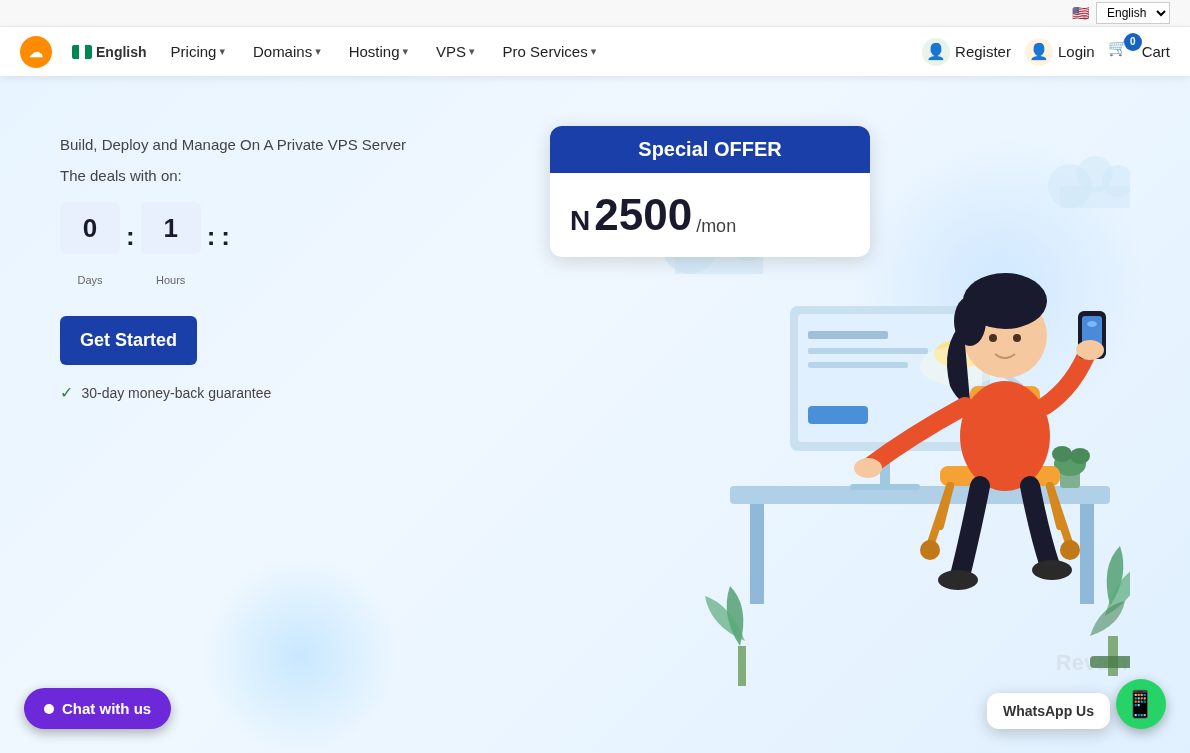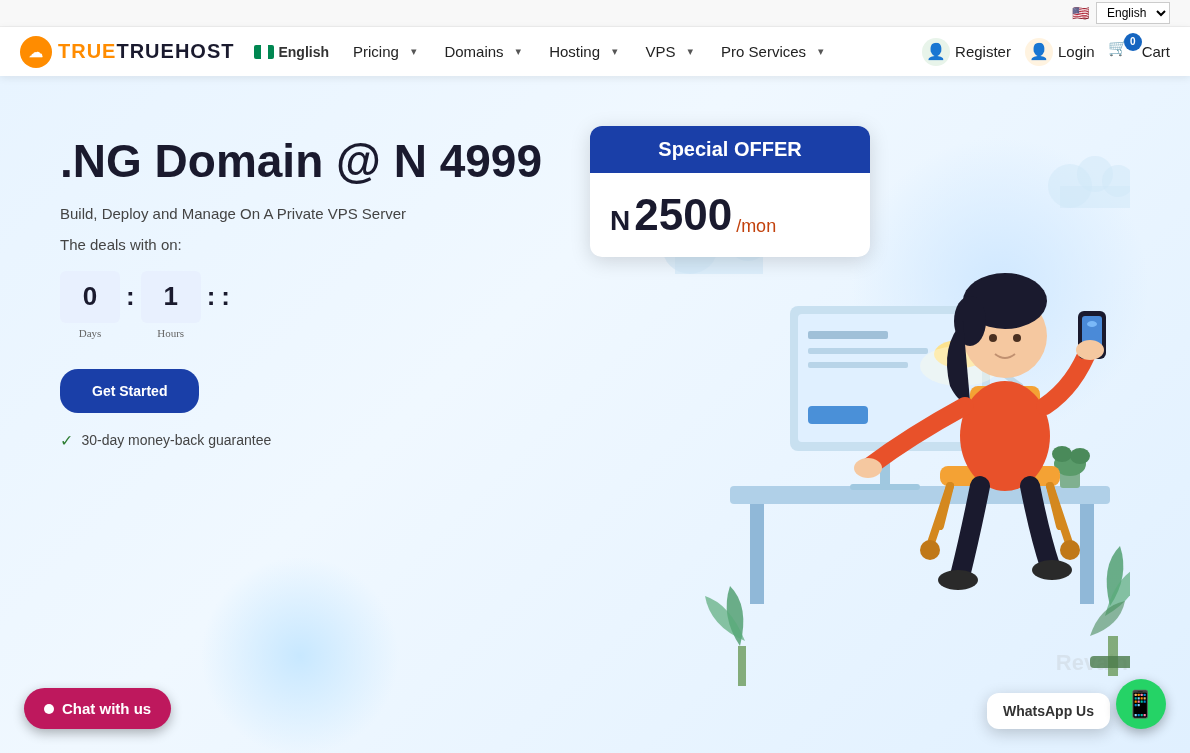--- a/index.html
+++ b/index.html
@@ -55,21 +55,21 @@
 
     .lang-flag {
       display: flex; align-items: center; gap: 4px;
       margin-right: 12px; font-size: 14px; font-weight: bold; color: #333;
     }
 
     .nav-links {
       display: flex; align-items: center; gap: 4px; flex: 1;
     }
     .nav-item {
-      display: flex; align-items: center; gap: 12px;
+      display: flex; align-items: center; gap: 3px;
       padding: 8px 12px;
       font-size: 15px; font-weight: 500; color: #222;
       cursor: pointer; text-decoration: none;
       white-space: nowrap;
     }
     .nav-arrow { font-size: 11px; color: #555; }
 
     .nav-right {
       display: flex; align-items: center; gap: 14px; margin-left: auto;
     }
@@ -141,69 +141,69 @@
     .countdown-unit {
       display: flex; flex-direction: column; align-items: center;
     }
     .countdown-value {
       background: #e8f0fe; border-radius: 6px;
       width: 60px; height: 52px;
       display: flex; align-items: center; justify-content: center;
       font-size: 26px; font-weight: 700; color: #1a1a2e;
     }
     .countdown-label {
-      font-size: 11px; color: #666; margin-top: 4px; font-family: Liberation Serif, serif;
+      font-size: 11px; color: #666; margin-top: 20px;
     }
     .countdown-sep {
       font-size: 26px; font-weight: 700; color: #1a1a2e;
       margin-bottom: 16px;
     }
 
     
     .cta-btn {
       background: #1a3fa8; color: #fff;
-      border: none; border-radius: 18px;
-      padding: 14px 32px; font-size: 14px; font-weight: 700;
+      border: none; border-radius: 6px;
+      padding: 14px 20px; font-size: 18px; font-weight: 700;
       cursor: pointer; display: inline-block; margin-bottom: 18px;
     }
 
     .guarantee {
       display: flex; align-items: center; gap: 8px;
       font-size: 14px; color: #444;
     }
     .check-icon { color: #2e7d32; font-size: 16px; }
 
     
     .offer-card {
       position: absolute;
       top: 50px; right: 320px;
       background: #fff;
       border-radius: 12px;
       box-shadow: 0 4px 20px rgba(0,0,0,0.15);
       overflow: hidden;
-      width: 280px;
+      width: 320px;
       z-index: 5;
     }
     .offer-card-header {
       background: #1a3fa8; color: #fff;
       padding: 12px 20px; font-size: 20px; font-weight: 700;
       text-align: center;
     }
     .offer-card-body {
       padding: 20px;
       display: flex; align-items: baseline; gap: 4px;
     }
     .offer-currency { font-size: 28px; font-weight: 700; color: #1a1a2e; }
     .offer-price { font-size: 44px; font-weight: 900; color: #1a1a2e; line-height: 1; }
-    .offer-period { font-size: 18px; color: #c2410c; align-self: flex-end; }
+    .offer-period { font-size: 18px; color: #404040; align-self: flex-end; }
 
     
     .chat-widget {
       position: fixed; bottom: 24px; left: 24px;
-      background: #be185d; color: #fff;
+      background: #6d28d9; color: #fff;
       border-radius: 30px; padding: 12px 20px;
       display: flex; align-items: center; gap: 8px;
       font-size: 15px; font-weight: 600;
       cursor: pointer; z-index: 1000;
       box-shadow: 0 4px 12px rgba(0,0,0,0.3);
     }
     .chat-dot {
       width: 10px; height: 10px; background: #fff; border-radius: 50%;
     }
 
@@ -276,23 +276,20 @@
 <div class="top-bar">
   <span class="us-flag">🇺🇸</span>
   <select>
     <option>English</option>
   </select>
 </div>
 
 <nav class="navbar">
   <div class="logo-area">
     <div class="logo-icon">☁</div>
-    <span class="logo-text">
-      <span style="color:#ff8c00">TRUE</span><span style="color:#1a1a2e">TRUEHOST</span>
-    </span>
   </div>
 
   <div class="lang-flag">
     <div class="ng-flag">
       <div class="ng-flag-green"></div>
       <div class="ng-flag-white"></div>
       <div class="ng-flag-green2"></div>
     </div>
     <span>English</span>
   </div>
@@ -338,21 +335,20 @@
     </div>
   </div>
 </nav>
 
 <div class="hero">
 
   <div class="blob1"></div>
   <div class="blob2"></div>
 
   <div class="hero-content">
-    <h1 class="hero-title">.NG Domain @ N 4999</h1>
     <p class="hero-desc">Build, Deploy and Manage On A Private VPS Server</p>
     <p class="hero-deal-text">The deals with on:</p>
 
     
     <div class="countdown">
       <div class="countdown-unit">
         <div class="countdown-value">0</div>
         <span class="countdown-label">Days</span>
       </div>
       <span class="countdown-sep">:</span>

